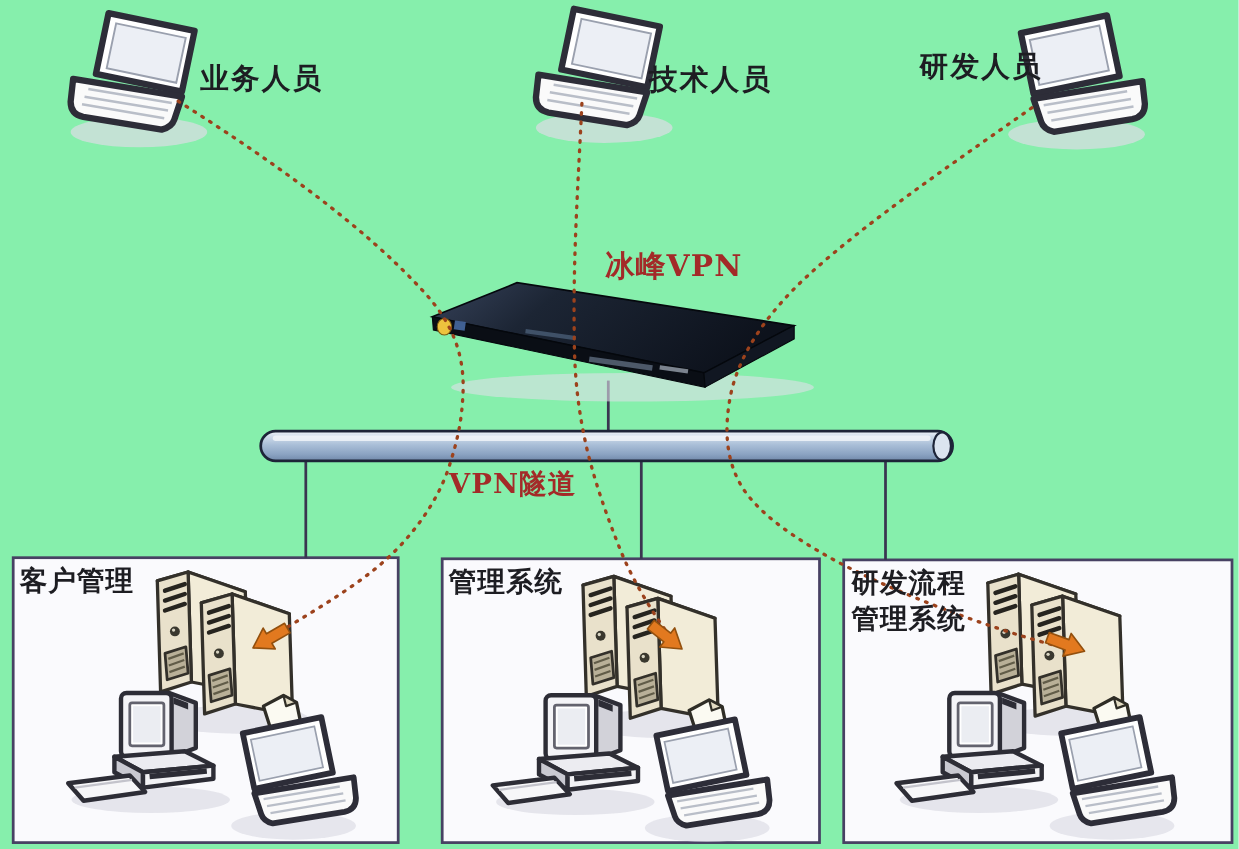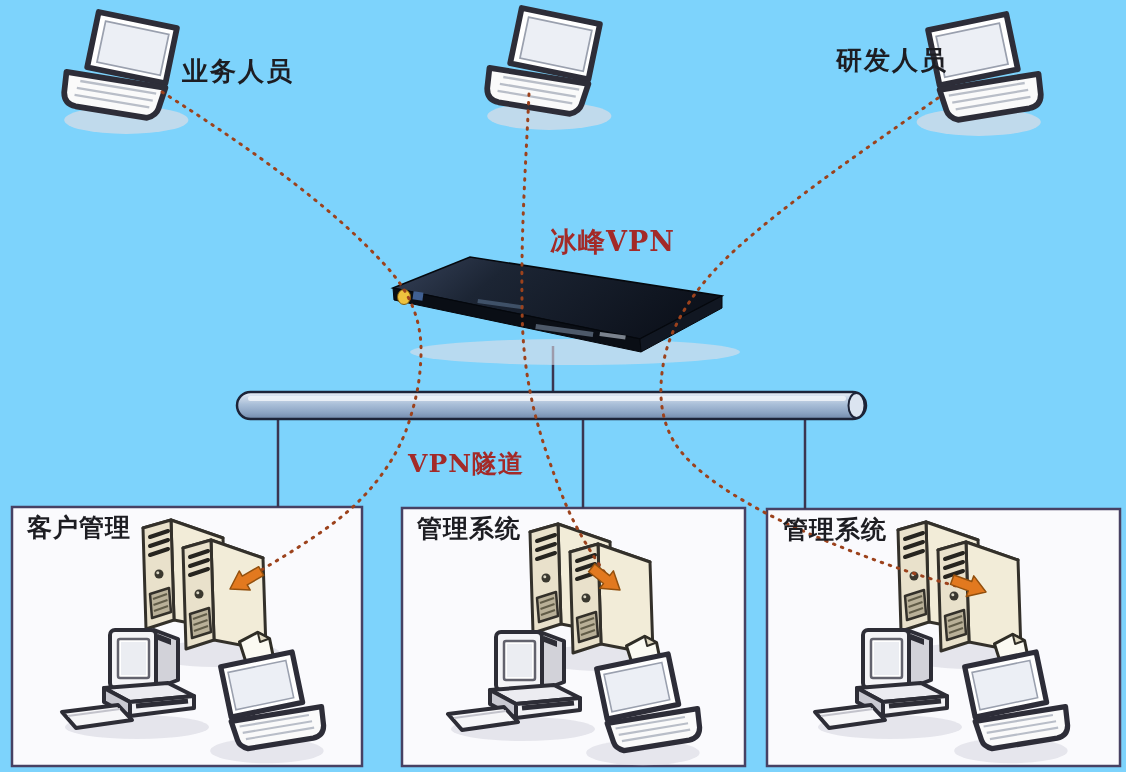--- a/index.html
+++ b/index.html
@@ -1,25 +1,25 @@
 <!DOCTYPE html>
 <html><head>
 <meta charset="utf-8">
 <style>
   html,body{margin:0;padding:0;background:#f4f4fa;}
   .stage{
-    position:relative;width:1126px;height:772px;background:#7dd3fc;overflow:hidden;
+    position:relative;width:1126px;height:772px;background:#86efac;overflow:hidden;
     font-family:"DejaVu Serif","Liberation Serif",serif;
   }
   .stage svg{position:absolute;left:0;top:0;}
   .lbl{position:absolute;font-weight:bold;font-size:26px;color:#1d1d22;
        letter-spacing:2px;white-space:nowrap;}
   .lbl.red{color:#a32a28;letter-spacing:1px;font-size:27px;}
-  .lbl.tunnel{font-size:25px;margin-top:24px;}
-  .syslbl{position:absolute;width:122px;text-align:center;font-weight:bold;
+  .lbl.tunnel{font-size:25px;}
+  .syslbl{position:absolute;width:122px;font-weight:bold;
           font-size:25px;line-height:33px;color:#1d1d22;letter-spacing:1px;}
 </style>
 </head>
 <body>
 
 <div class="stage">
 
 <svg width="1126" height="772" viewBox="0 0 1126 772">
   <defs>
     <linearGradient id="pipeGrad" x1="0" y1="0" x2="0" y2="1">
@@ -132,28 +132,30 @@
   <path d="M162,92 C250,148 330,205 385,265 C410,292 422,320 421,355 C420,383 416,400 408,425 C398,455 375,490 340,518 C310,542 272,563 242,582" fill="none" stroke="#9c421c" stroke-width="3" stroke-dasharray="1.5 7" stroke-linecap="round"></path>
   <path d="M529,94 C526,160 521,230 522,300 C522,345 526,375 534,410 C542,442 552,470 564,500 C576,530 598,565 614,585" fill="none" stroke="#9c421c" stroke-width="3" stroke-dasharray="1.5 7" stroke-linecap="round"></path>
   <path d="M938,98 C870,146 790,200 735,250 C700,282 672,320 664,360 C658,392 660,420 676,445 C692,468 720,488 760,510 C810,537 895,570 960,587" fill="none" stroke="#9c421c" stroke-width="3" stroke-dasharray="1.5 7" stroke-linecap="round"></path>
 
   <use href="#arrow" transform="translate(230,589) rotate(150)"></use>
   <use href="#arrow" transform="translate(620,590) rotate(38)"></use>
   <use href="#arrow" transform="translate(986,592) rotate(20)"></use>
 </svg>
 
 <div class="lbl" style="left:182px;top:54px">业务人员</div>
+<div class="lbl" style="left:590px;top:55px">技术人员</div>
 <div class="lbl" style="left:836px;top:43px">研发人员</div>
 
 <div class="lbl red" style="left:550px;top:224px">冰峰VPN</div>
 <div class="lbl red tunnel" style="left:408px;top:423px">VPN隧道</div>
 
 <div class="syslbl" style="left:18px;top:511px">
   <div>客户管理</div>
 </div>
 <div class="syslbl" style="left:408px;top:512px">
   <div>管理系统</div>
 </div>
 <div class="syslbl" style="left:774px;top:513px">
+  <div>研发流程</div>
   <div>管理系统</div>
 </div>
 
 </div>
 
 </body></html>

